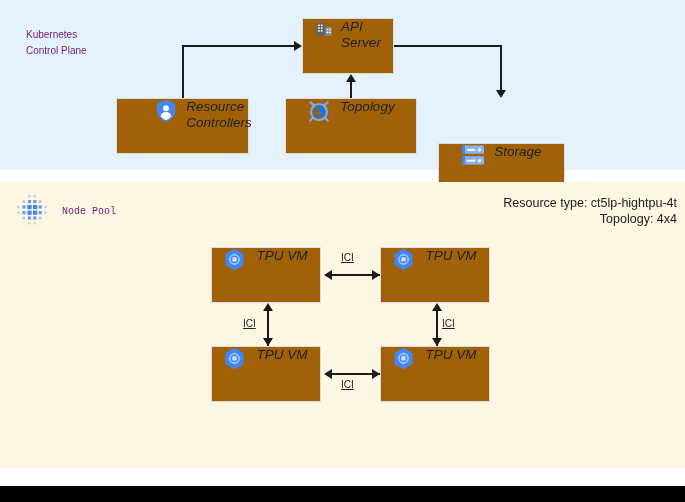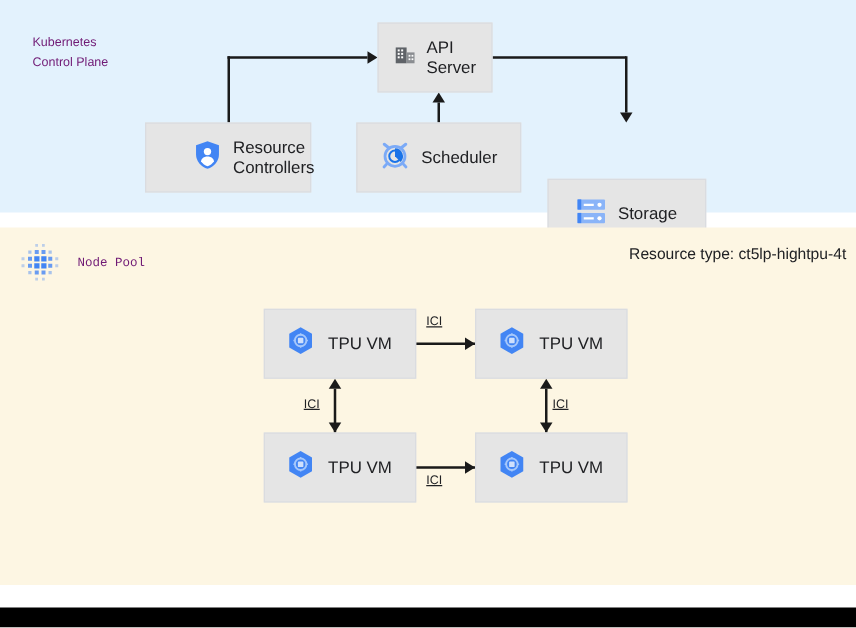--- a/index.html
+++ b/index.html
@@ -65,42 +65,43 @@
     top: 195px;
     text-align: right;
     color: #202124;
     font-size: 12.5px;
     line-height: 16px;
   }
 
   
   .node-box {
     position: absolute;
-    background: #e5e5e5;
+    background: #a16207;
     border: 1px solid #dadce0;
     box-sizing: border-box;
     display: flex;
-    align-items: center;
+    align-items: flex-start;
     justify-content: center;
     gap: 9px;
+    font-style: italic;
   }
   .node-label {
     color: #202124;
     font-size: 13.5px;
     line-height: 16px;
     white-space: pre-line;
   }
 
   .box-api      { left: 302px; top: 18px;  width: 92px;  height: 56px; gap: 7px; }
   .box-rc       { left: 116px; top: 98px;  width: 133px; height: 56px; padding-left: 42px; }
   .box-sched    { left: 285px; top: 98px;  width: 132px; height: 56px; }
   .box-storage  { left: 438px; top: 98px;  width: 127px; height: 56px; margin-top: 45px; }
 
   .box-tpu {
-    width: 122px;
+    width: 110px;
     height: 56px;
     gap: 11px;
   }
   .tpu-1 { left: 211px; top: 247px; }
   .tpu-2 { left: 380px; top: 247px; }
   .tpu-3 { left: 211px; top: 346px; }
   .tpu-4 { left: 380px; top: 346px; }
 
   
   .icon { display: block; flex: 0 0 auto; }
@@ -206,21 +207,21 @@
     <svg width="24" height="24" viewBox="0 0 24 24">
       <line x1="3.4" y1="3.4" x2="7.2" y2="6.4" stroke="#7baaf7" stroke-width="2.4" stroke-linecap="round"></line>
       <line x1="20.6" y1="3.4" x2="16.8" y2="6.4" stroke="#7baaf7" stroke-width="2.4" stroke-linecap="round"></line>
       <line x1="5.2" y1="19.4" x2="3.2" y2="21.6" stroke="#7baaf7" stroke-width="2.2" stroke-linecap="round"></line>
       <line x1="18.8" y1="19.4" x2="20.8" y2="21.6" stroke="#7baaf7" stroke-width="2.2" stroke-linecap="round"></line>
       <circle cx="12" cy="13" r="8" fill="none" stroke="#7baaf7" stroke-width="2.2"></circle>
       <path d="M12 13 L12 6.6 A6.4 6.4 0 0 1 16.5 17.5 Z" fill="#1a73e8"></path>
       <circle cx="12" cy="13" r="4.6" fill="none" stroke="#1a73e8" stroke-width="1.6"></circle>
     </svg>
   </span>
-  <span class="node-label">Scheduler</span>
+  <span class="node-label">Topology</span>
 </div>
 
 <div class="node-box box-storage">
   <span class="icon">
     <svg width="24" height="22" viewBox="0 0 24 22">
       <rect x="1" y="1.5" width="22" height="8.2" rx="0.8" fill="#8ab4f8"></rect>
       <rect x="1" y="12.3" width="22" height="8.2" rx="0.8" fill="#8ab4f8"></rect>
       <rect x="1" y="1.5" width="3" height="8.2" fill="#4285f4"></rect>
       <rect x="1" y="12.3" width="3" height="8.2" fill="#4285f4"></rect>
       <rect x="6" y="5" width="8" height="1.8" fill="#ffffff"></rect>
@@ -262,20 +263,21 @@
       <rect x="14.2" y="29.2" width="2.2" height="2.2" opacity="0.35"></rect>
       <rect x="19.6" y="29.2" width="2.2" height="2.2" opacity="0.35"></rect>
     </g>
   </svg>
 </span>
 
 <div class="panel-title np-title">Node Pool</div>
 
 <div class="meta-text">
   <div>Resource type: ct5lp-hightpu-4t</div>
+  <div>Topology: 4x4</div>
 </div>
 
 <div class="conn h-line" style="left:332px; top:274px; width:48px;"></div>
 <div class="arrow arrow-left" style="left:324px; top:270px;"></div>
 <div class="arrow arrow-right" style="left:372px; top:270px;"></div>
 <div class="ici-label" style="left:341px; top:252px;">ICI</div>
 
 <div class="conn v-line" style="left:267px; top:311px; height:35px;"></div>
 <div class="arrow arrow-up" style="left:263px; top:303px;"></div>
 <div class="arrow arrow-down" style="left:263px; top:338px;"></div>

